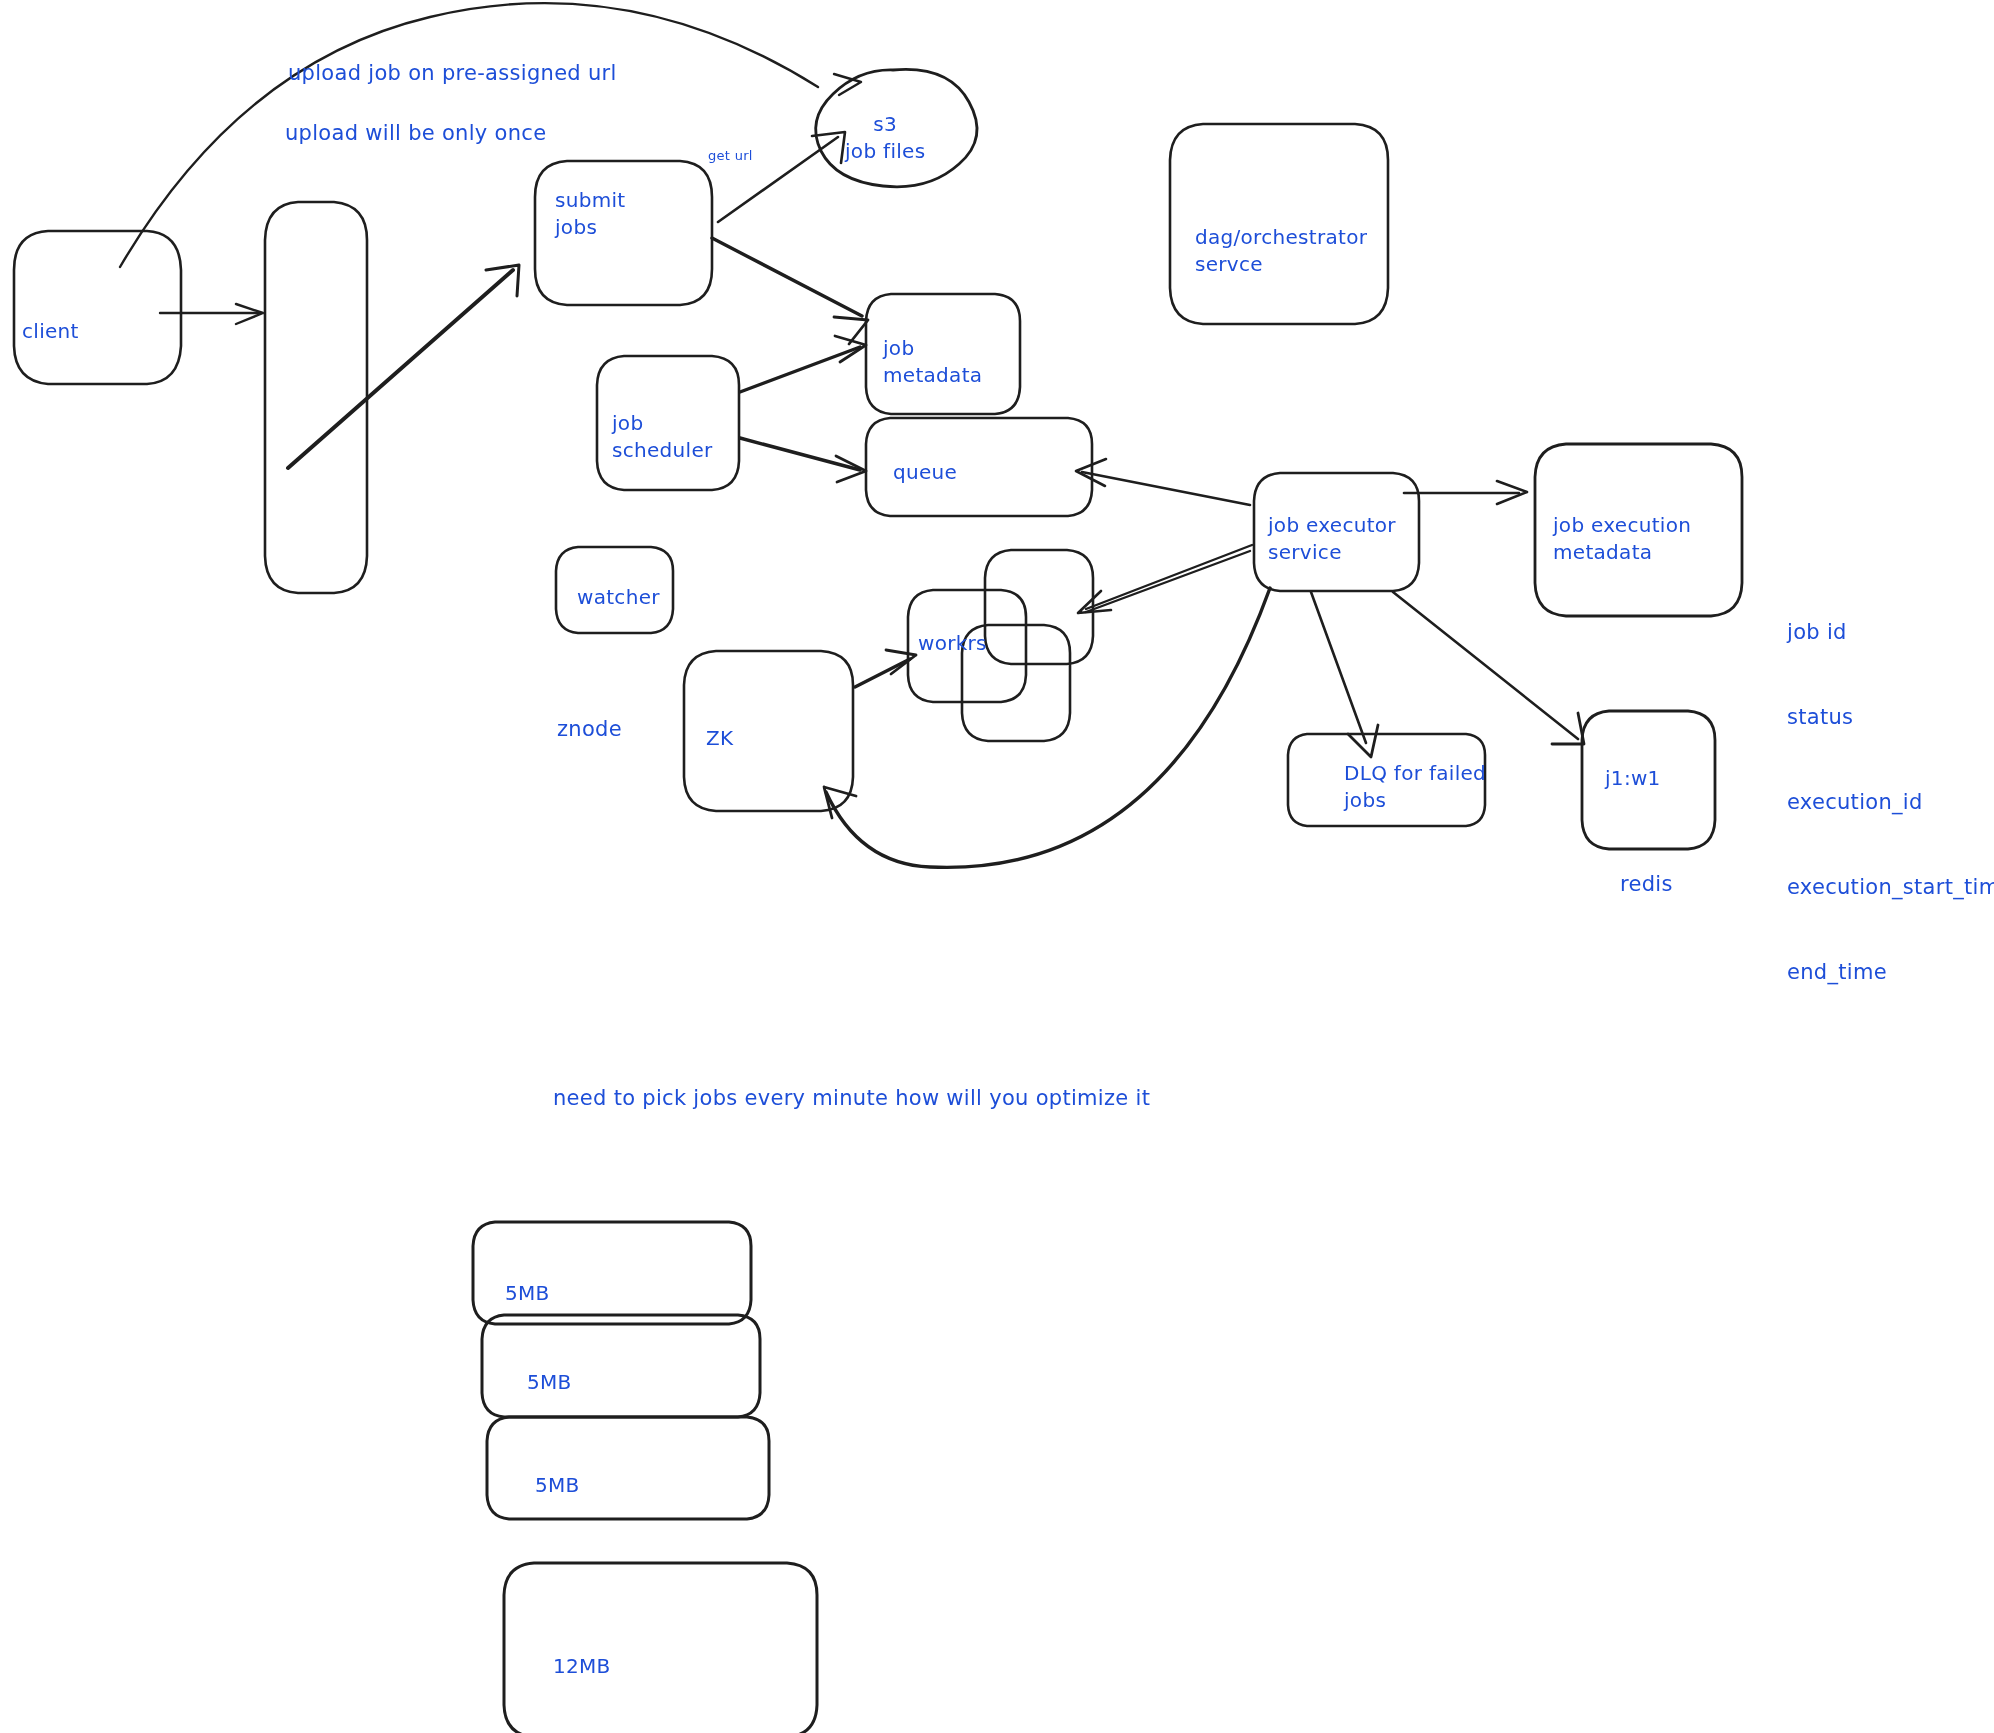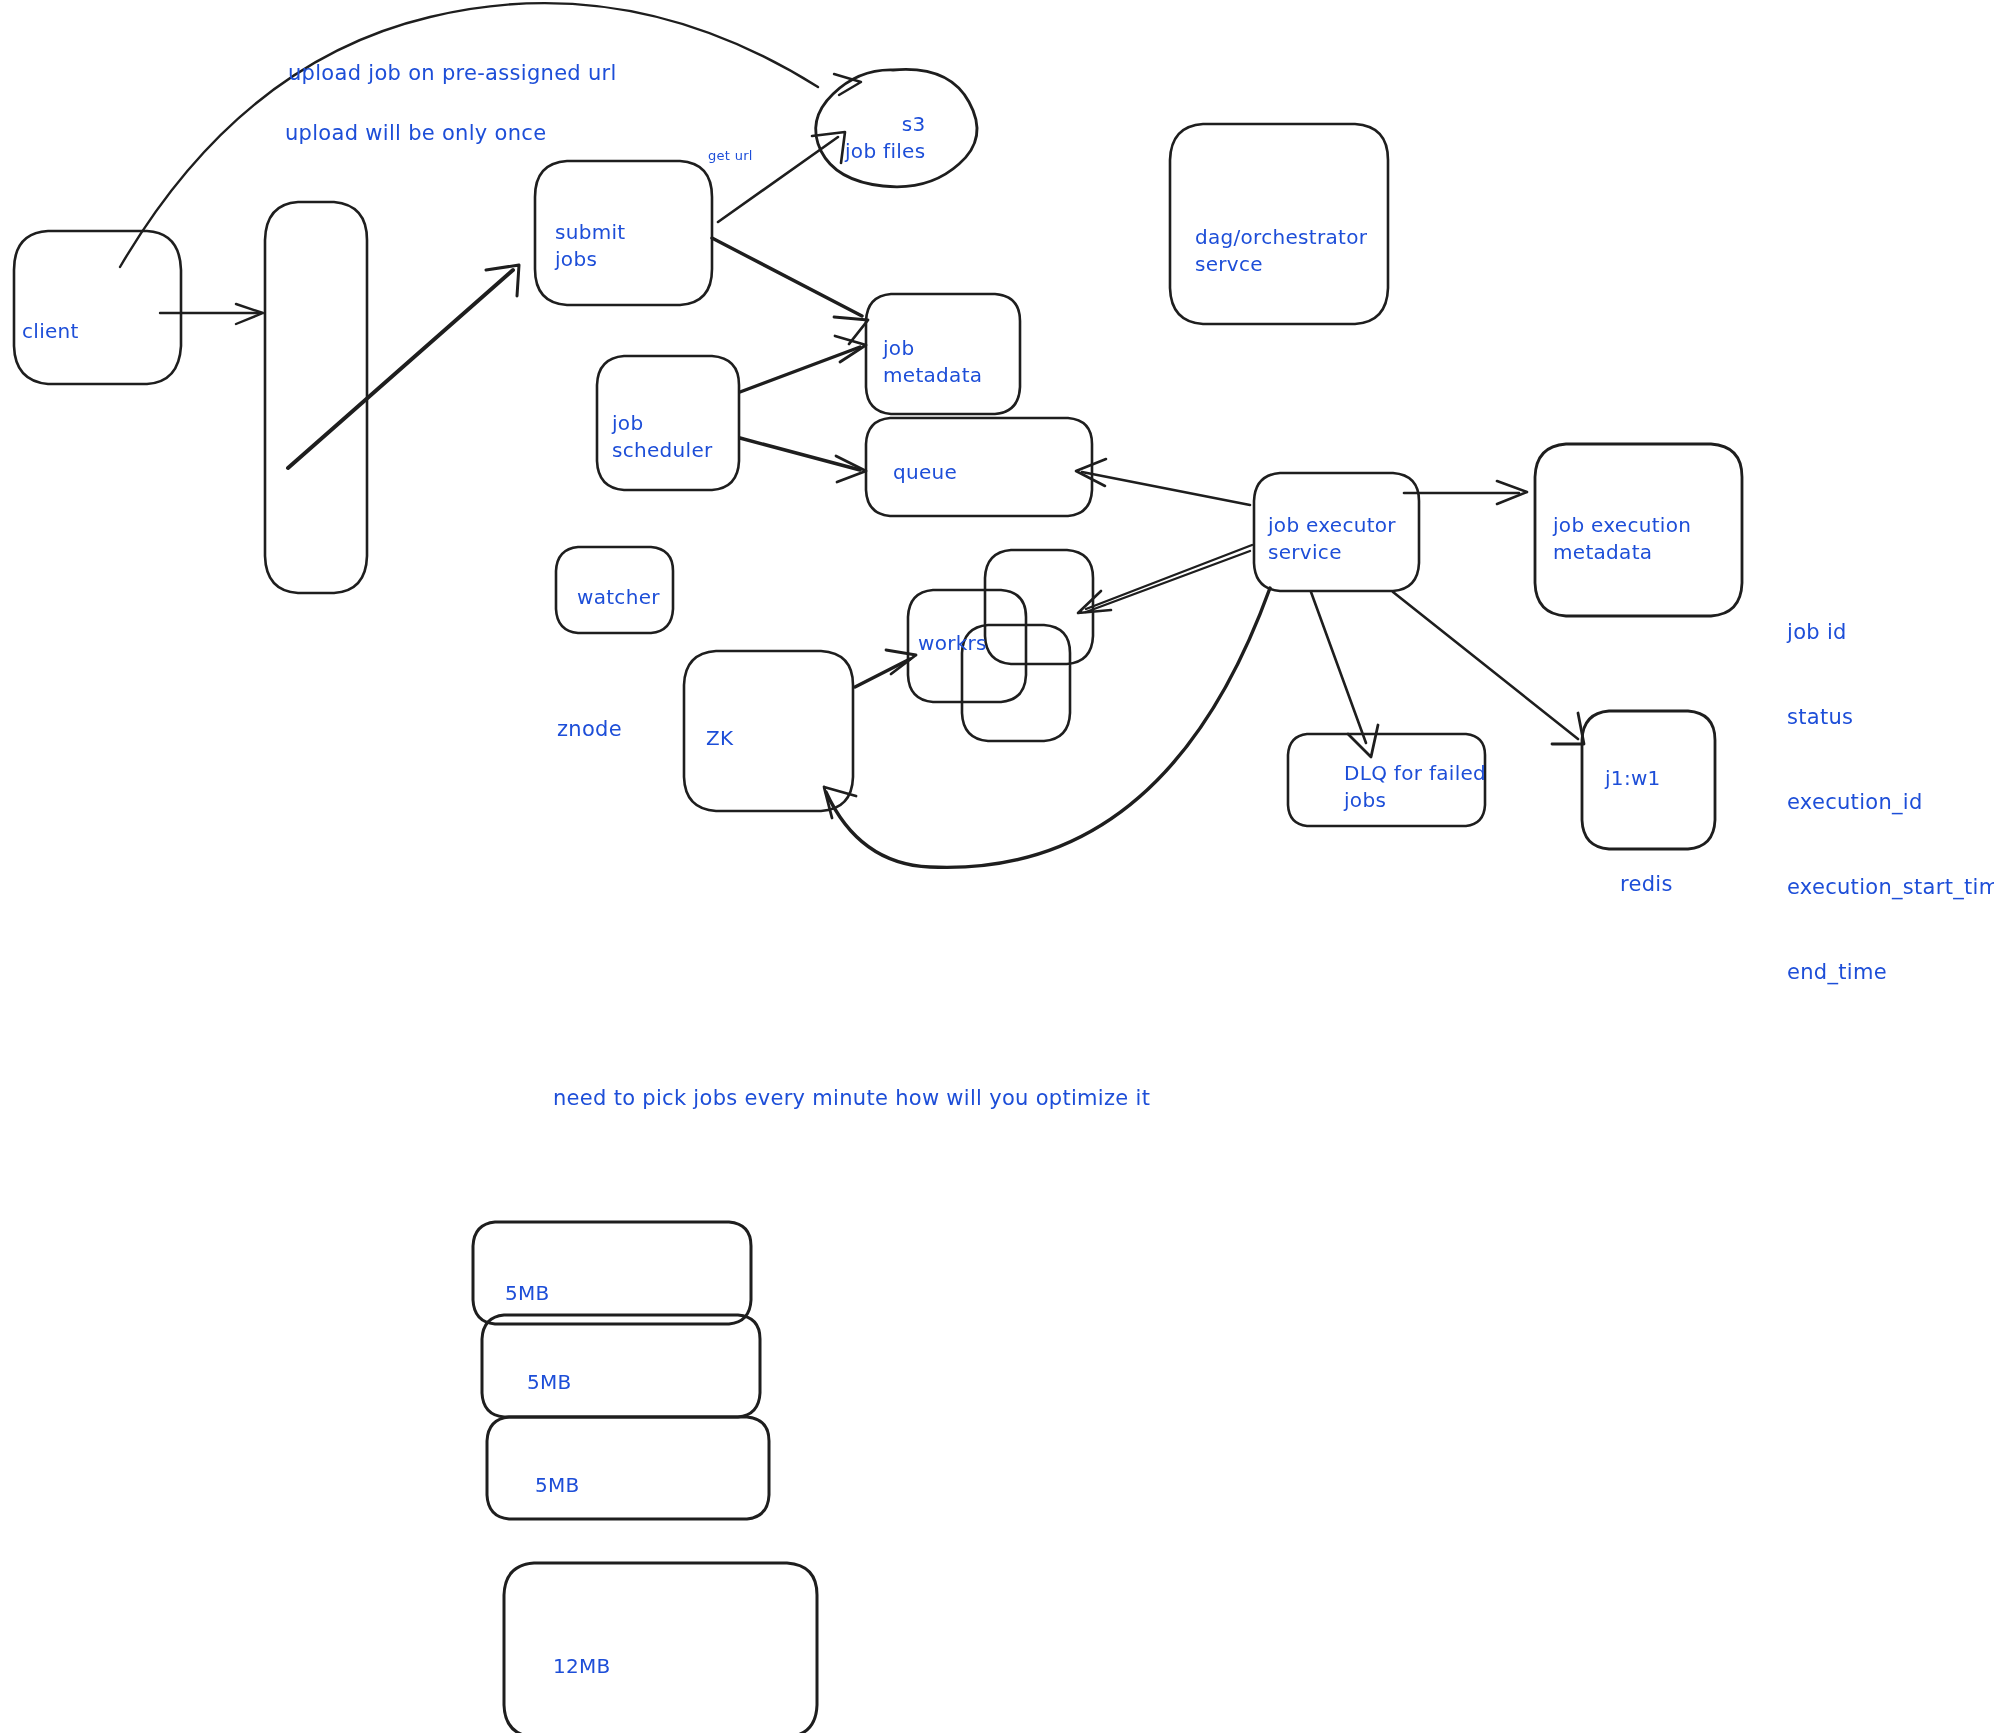--- a/index.html
+++ b/index.html
@@ -206,24 +206,24 @@
     <g>
       <path d="M855 687 l55 -28" stroke-width="3.4"></path>
       <path d="M916 655 l-30 -5 M916 655 l-25 19" stroke-width="2.8"></path>
     </g>
 
   </svg>
 
   <div class="node-label" style="left:22px; top:318px;">client</div>
 
 
-  <div class="node-label" style="left:555px; top:187px;margin-top:32px;">submit
+  <div class="node-label" style="left:555px; top:187px;">submit
 jobs</div>
 
-  <div class="node-label" style="left:845px; top:111px; text-align:right;">s3
+  <div class="node-label" style="left:845px; top:111px; text-align:center;">s3
 job files</div>
 
   <div class="node-label" style="left:1195px; top:224px;">dag/orchestrator
 servce</div>
 
   <div class="node-label" style="left:883px; top:335px;">job
 metadata</div>
 
   <div class="node-label" style="left:612px; top:410px;">job
 scheduler</div>

